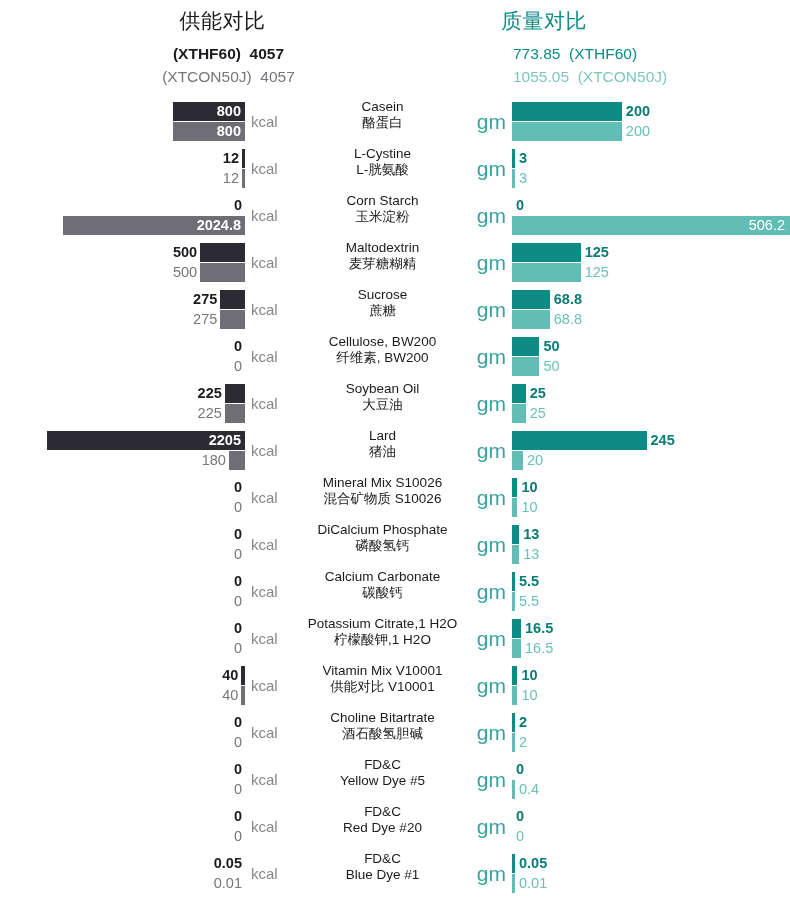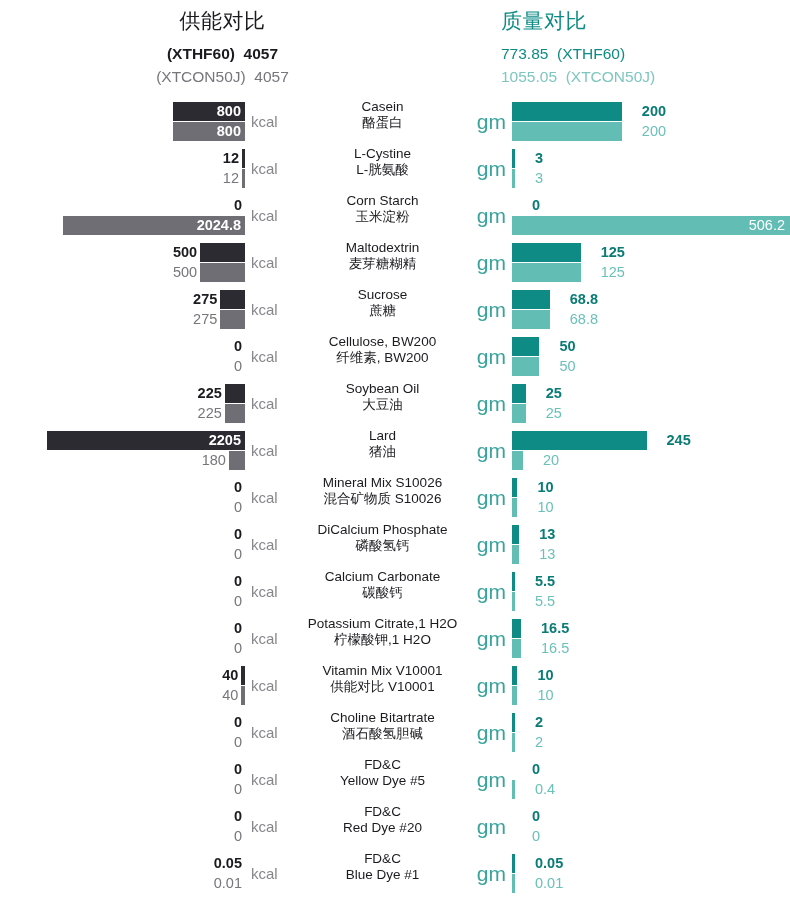--- a/index.html
+++ b/index.html
@@ -16,21 +16,21 @@
   .hcol-left{width:497px;text-align:center;padding-right:52px;}
   .hcol-right{width:293px;text-align:left;padding-left:4px;}
   .h-title{font-size:21px;font-weight:normal;letter-spacing:.5px;line-height:1.2;}
   .h-title.dark{color:#1b1b1f;}
   .h-title.teal{color:#0d8b84;}
   .h-sub{font-size:15.5px;line-height:1.5;margin-top:9px;}
   .h-sub .l1.dark{color:#1b1b1f;font-weight:bold;}
   .h-sub .l2.dark{color:#76767b;}
   .h-sub .l1.teal{color:#0d8b84;font-weight:normal;}
   .h-sub .l2.teal{color:#7ec6c0;}
-  .h-sub div{white-space:pre;}
+  .h-sub div{white-space:pre;margin-left:12px;}
 
   
   .rows{position:relative;margin-top:10px;}
   .row{
     position:relative;height:45px;margin-bottom:2px;
     display:flex;align-items:stretch;
   }
   .half{position:relative;height:45px;}
   .half-left{width:410px;background:#e9e9ea;}
   .half-right{width:333px;background:#e3ecec;}
@@ -76,21 +76,21 @@
   }
   .gm-zone{position:relative;width:278px;height:45px;}
   .gbar-line{position:absolute;left:0;height:19px;width:278px;}
   .gbar-line.top{top:3px;}
   .gbar-line.bot{top:23px;}
   .gbar{position:absolute;left:0;top:0;height:19px;}
   .gbar.dark{background:#0d8b84;}
   .gbar.light{background:#62bdb5;}
   .gval{
     position:absolute;top:0;height:19px;line-height:19px;
-    font-size:14.5px;white-space:nowrap;margin-left:16px;
+    font-size:14.5px;white-space:nowrap;
   }
   .gval.out{left:100%;padding-left:4px;}
   .gval.in{right:5px;color:#ffffff;}
   .gval.gdark{color:#0a7b75;font-weight:bold;}
   .gval.glight{color:#6cc0ba;}
 </style>
 </head>
 <body>
 
 <div class="page">

